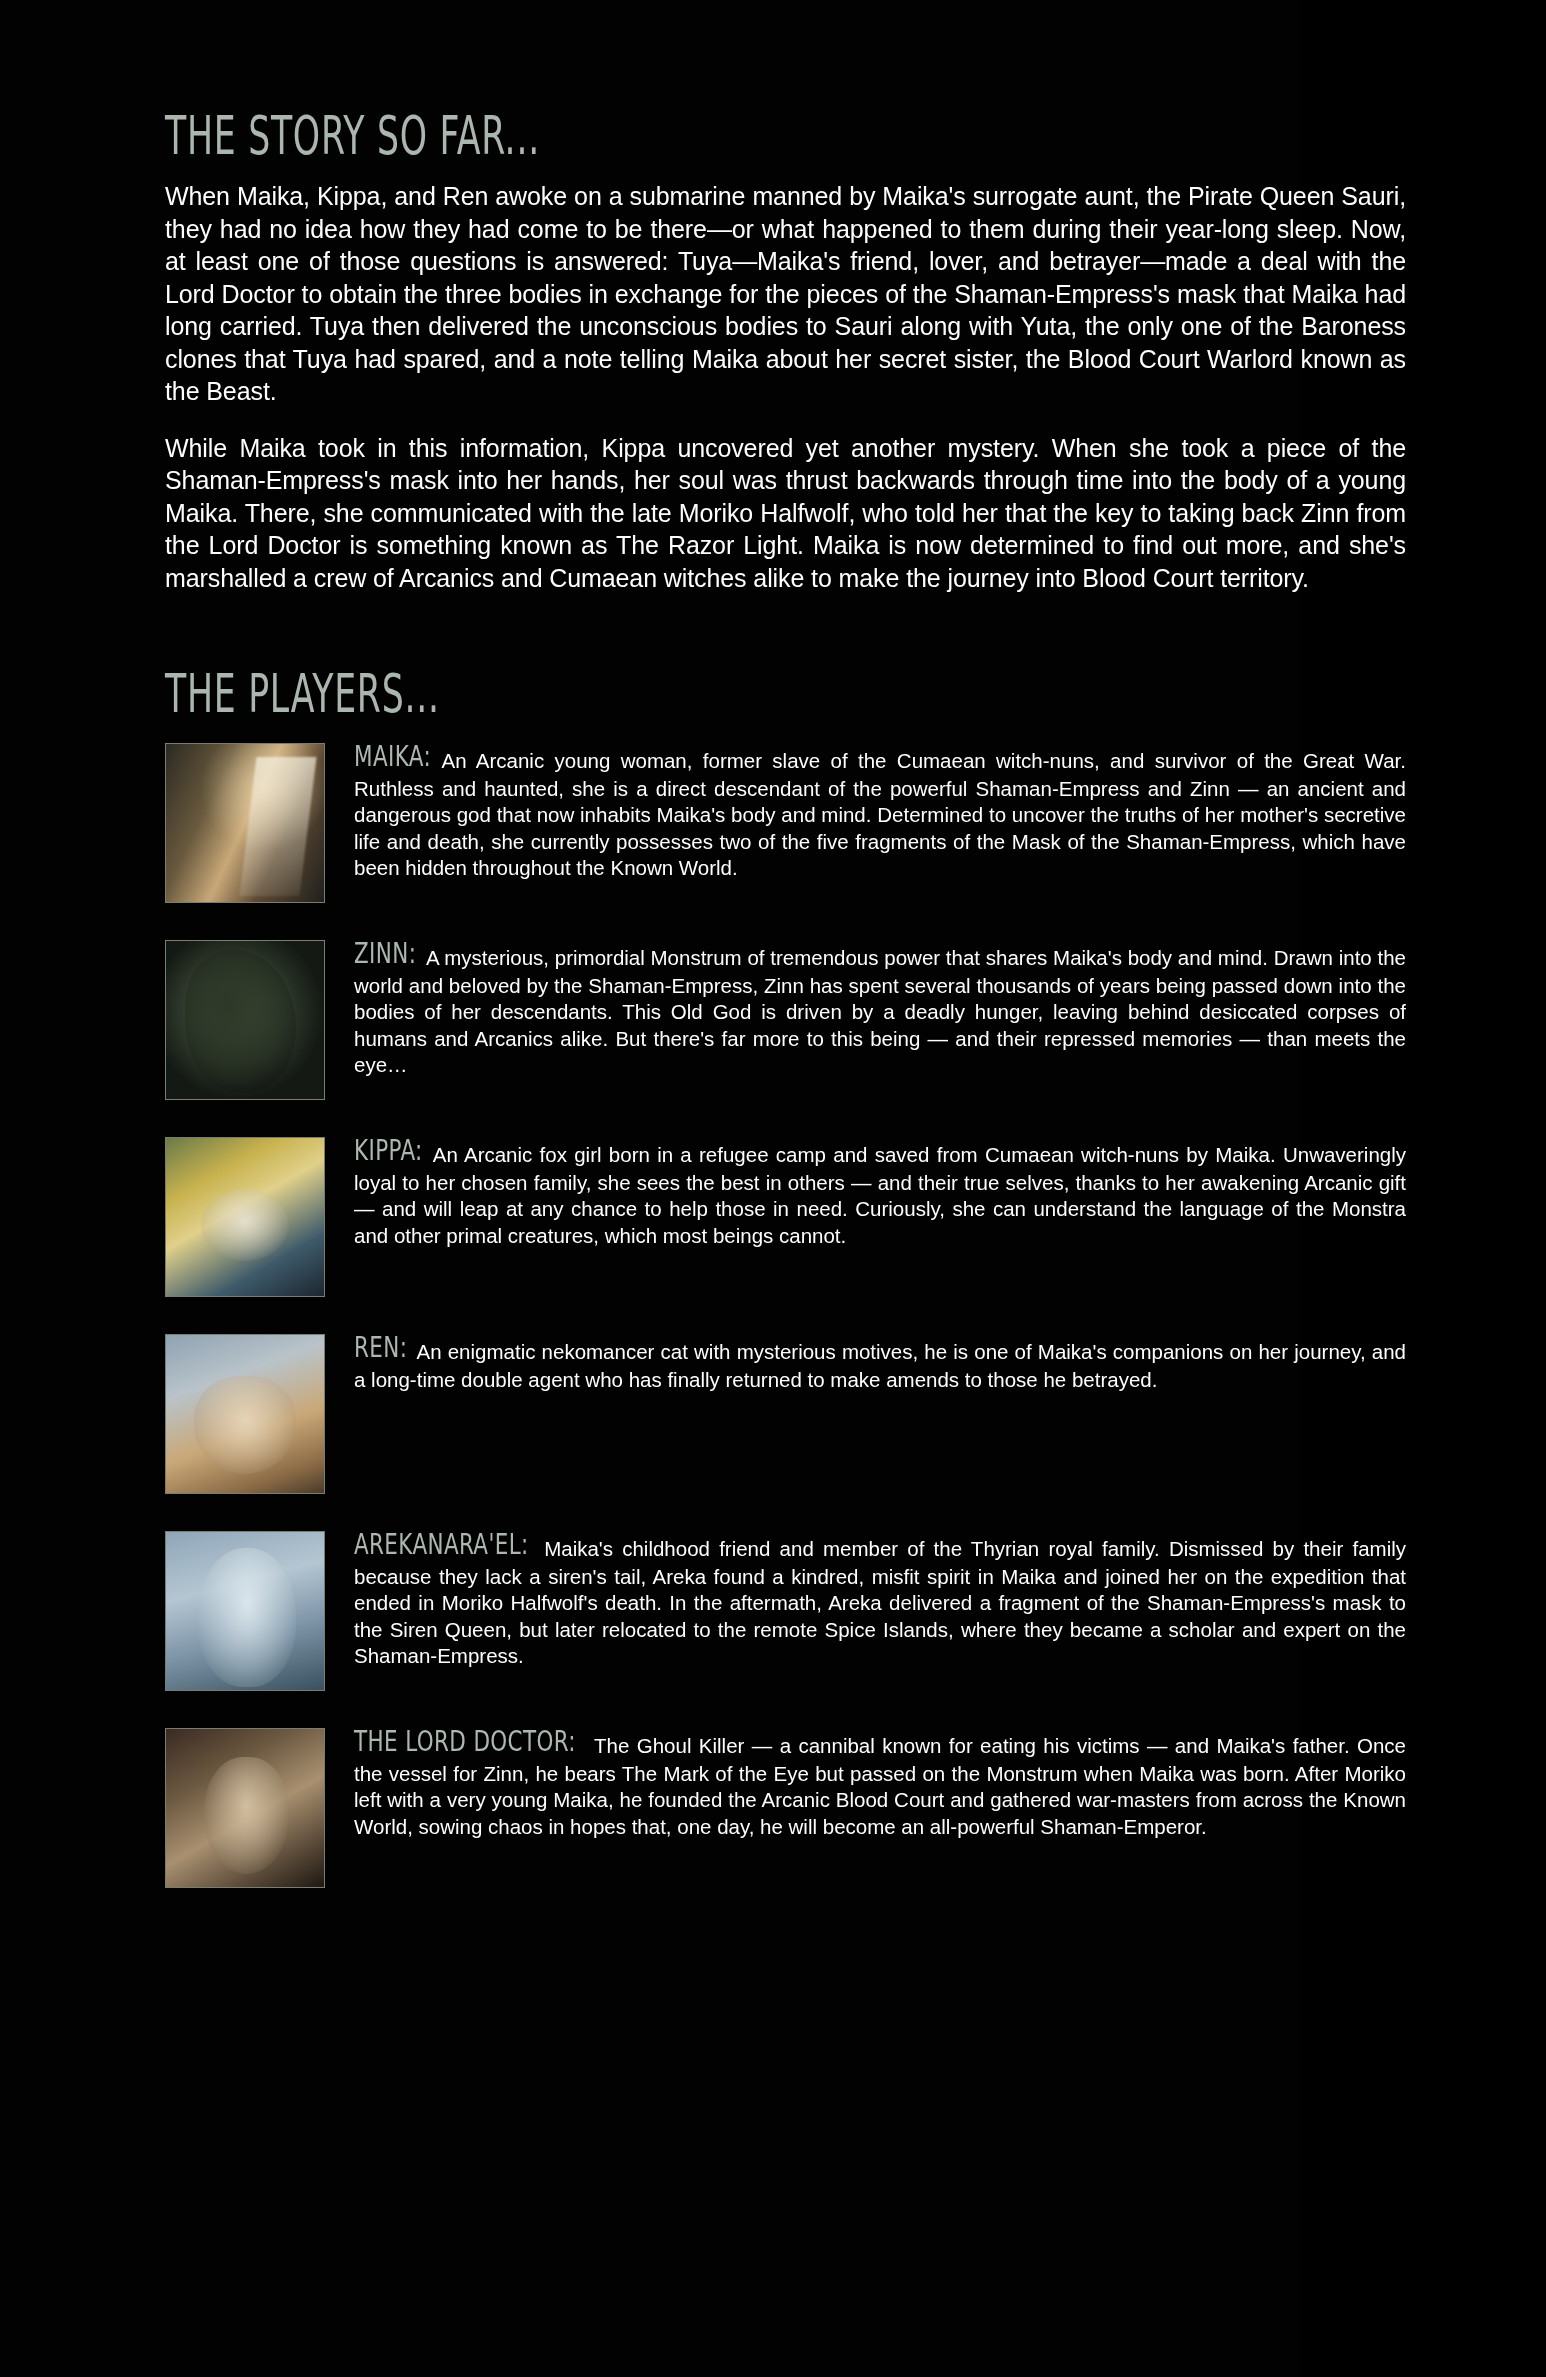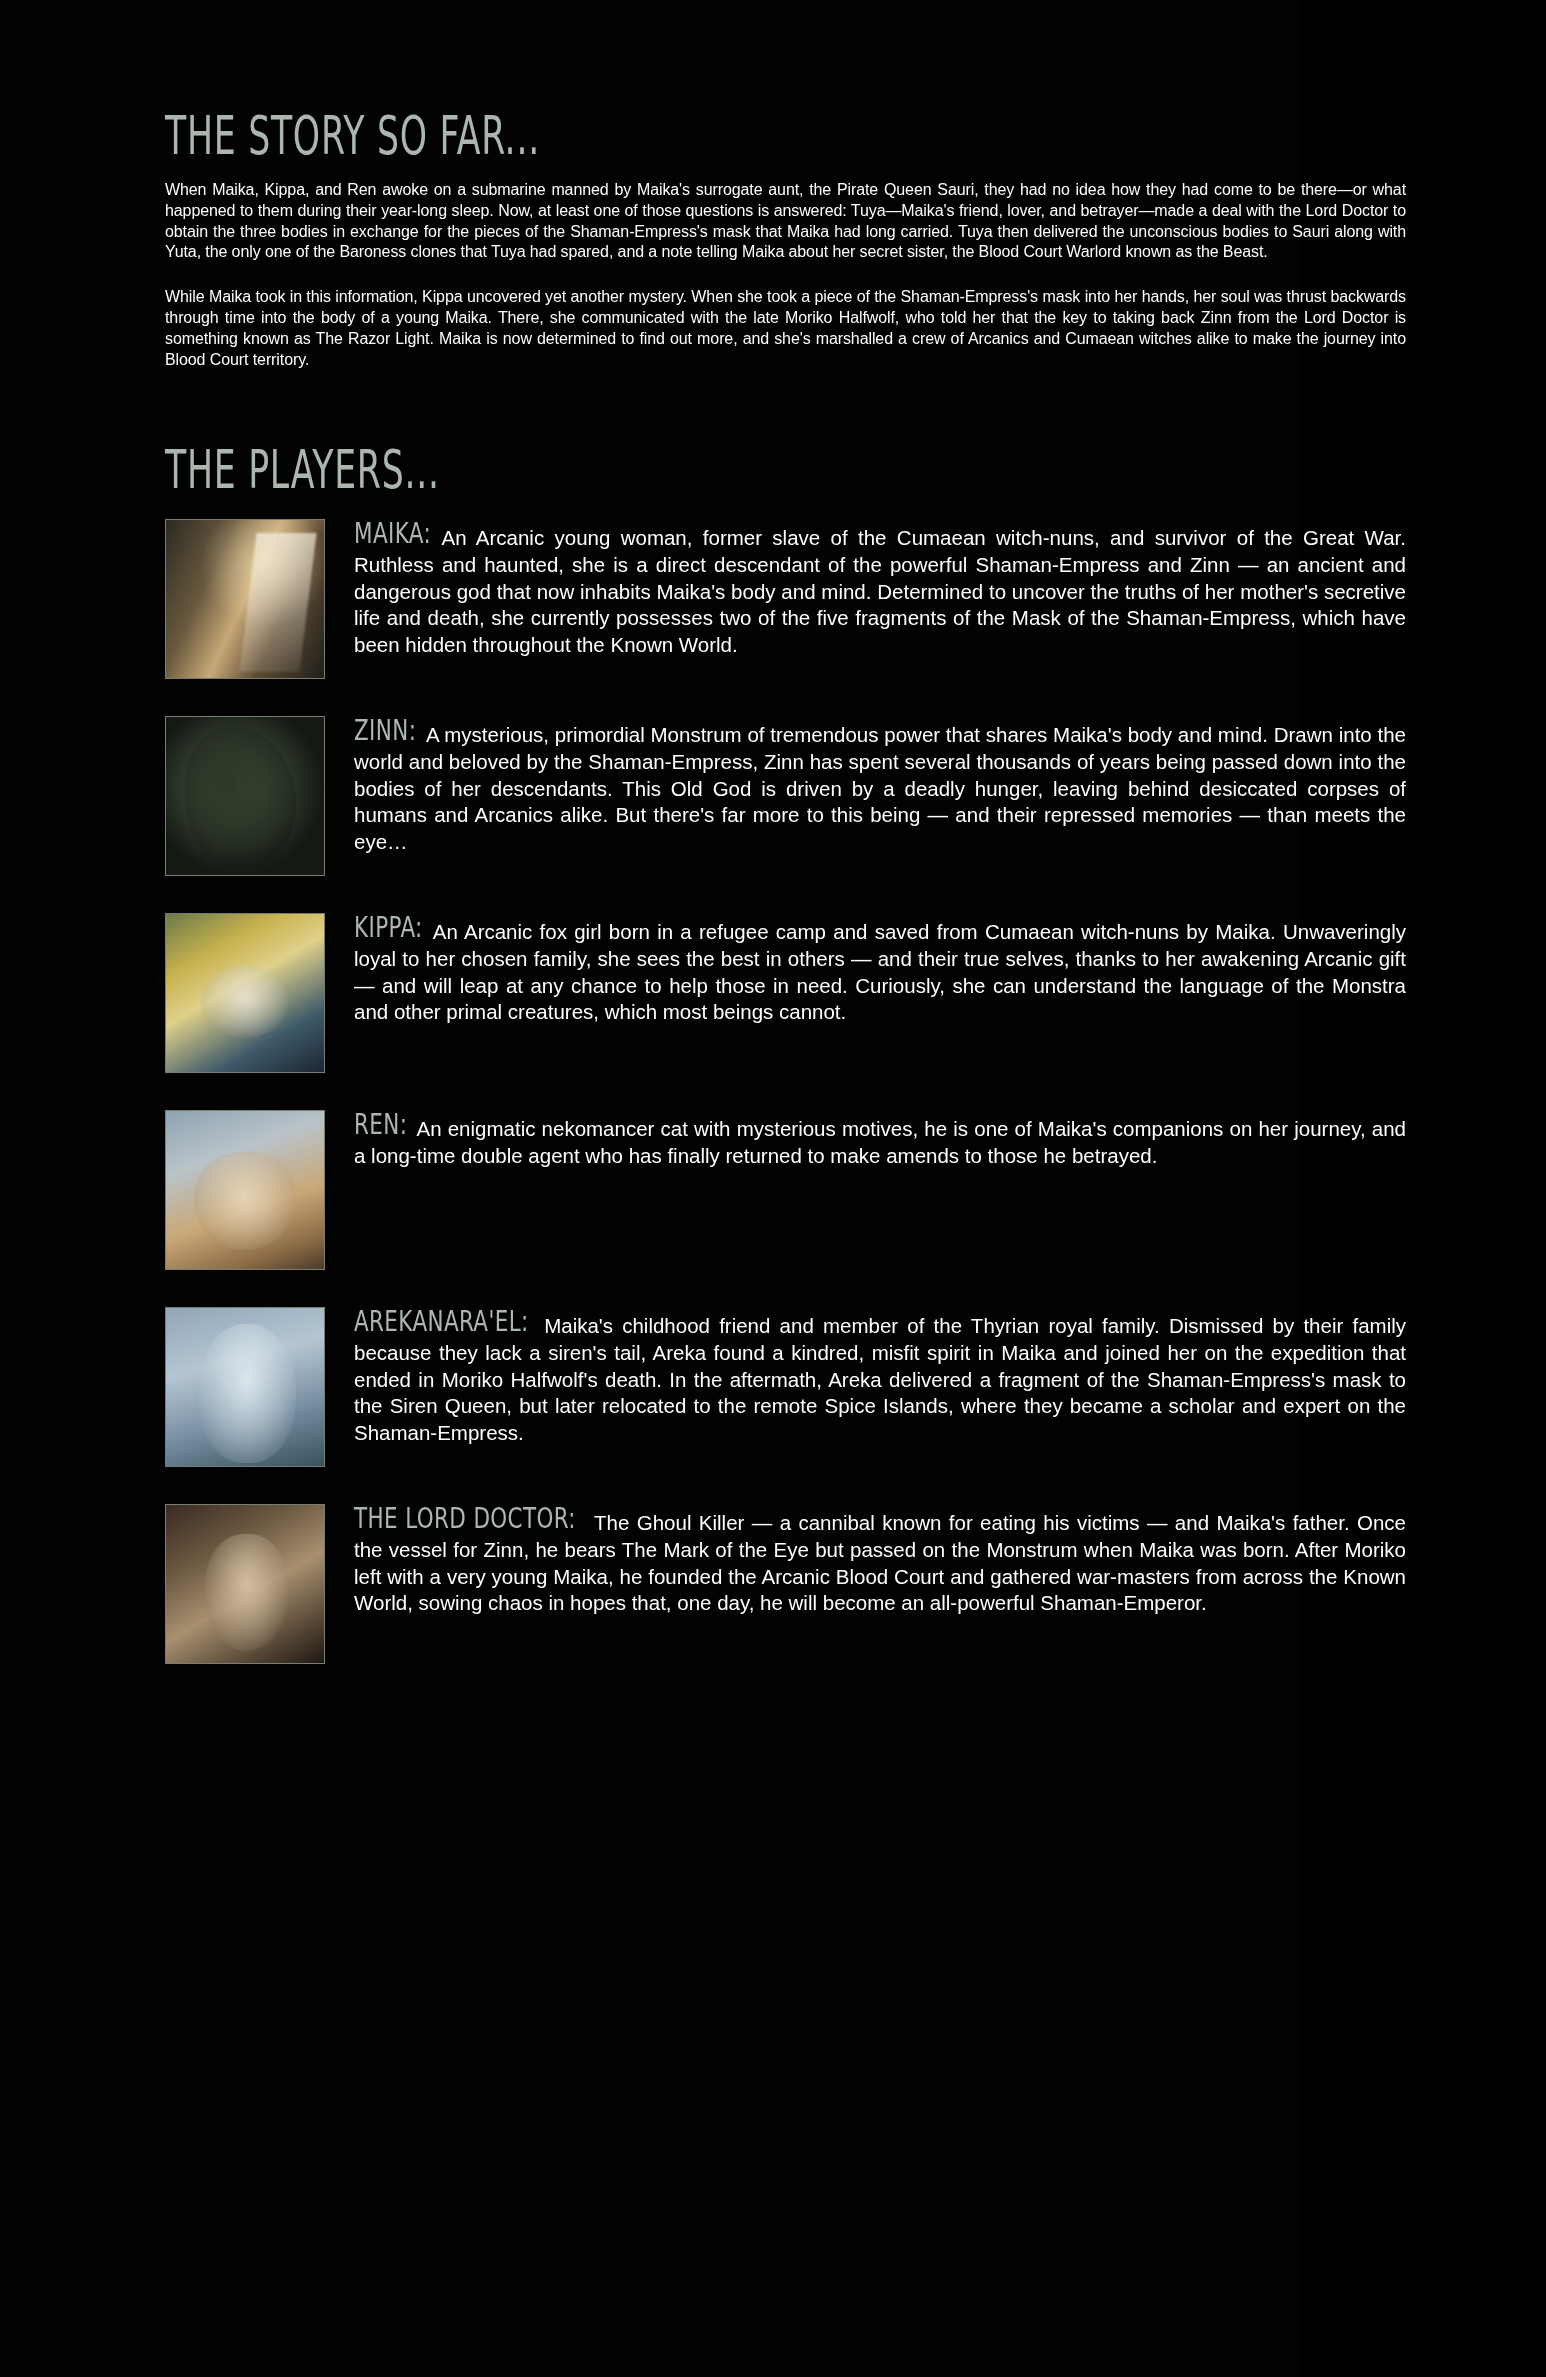--- a/index.html
+++ b/index.html
@@ -44,21 +44,21 @@
     opacity: 0.92;
   }
   .section-heading.players {
     margin-top: 0;
     margin-bottom: 32px;
   }
 
   
   .story-para {
     color: #ffffff;
-    font-size: 16px;
+    font-size: 25px;
     line-height: 1.30;
     text-align: justify;
     margin: 0 0 24px 0;
     font-weight: normal;
     letter-spacing: -0.1px;
   }
   .story-para:last-child { margin-bottom: 8px; }
 
   .story-block { margin-bottom: 69px; }
 

